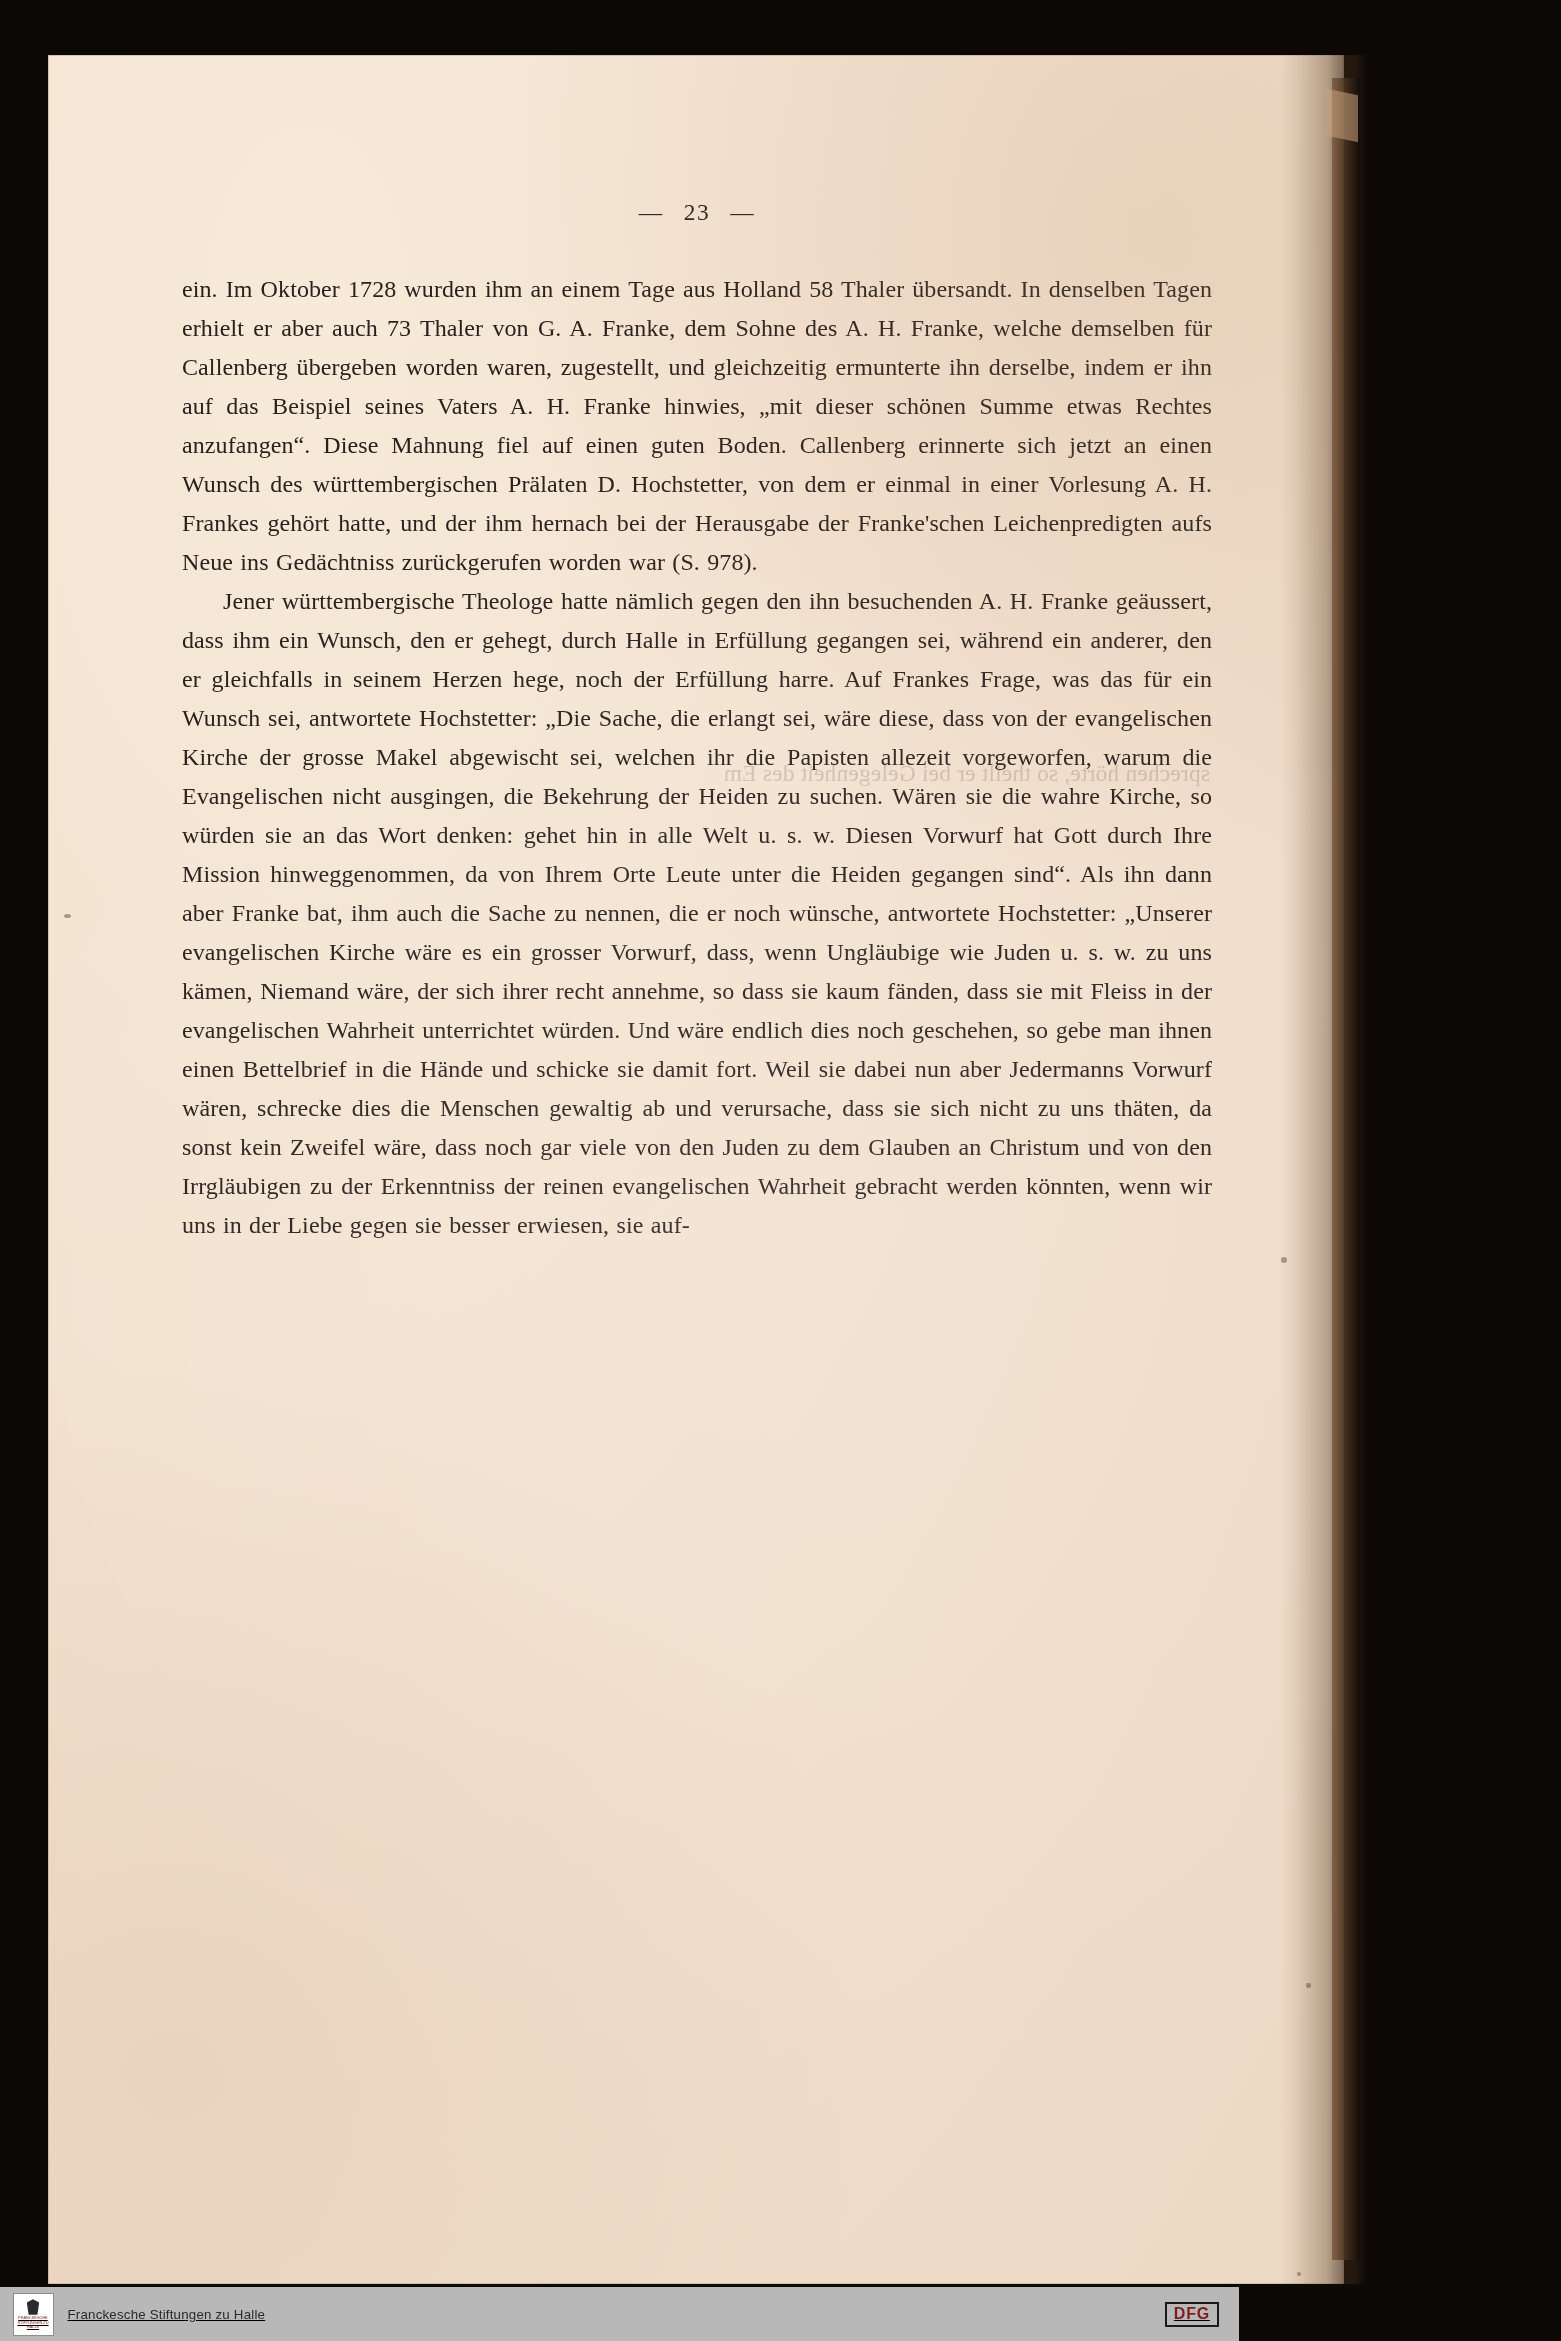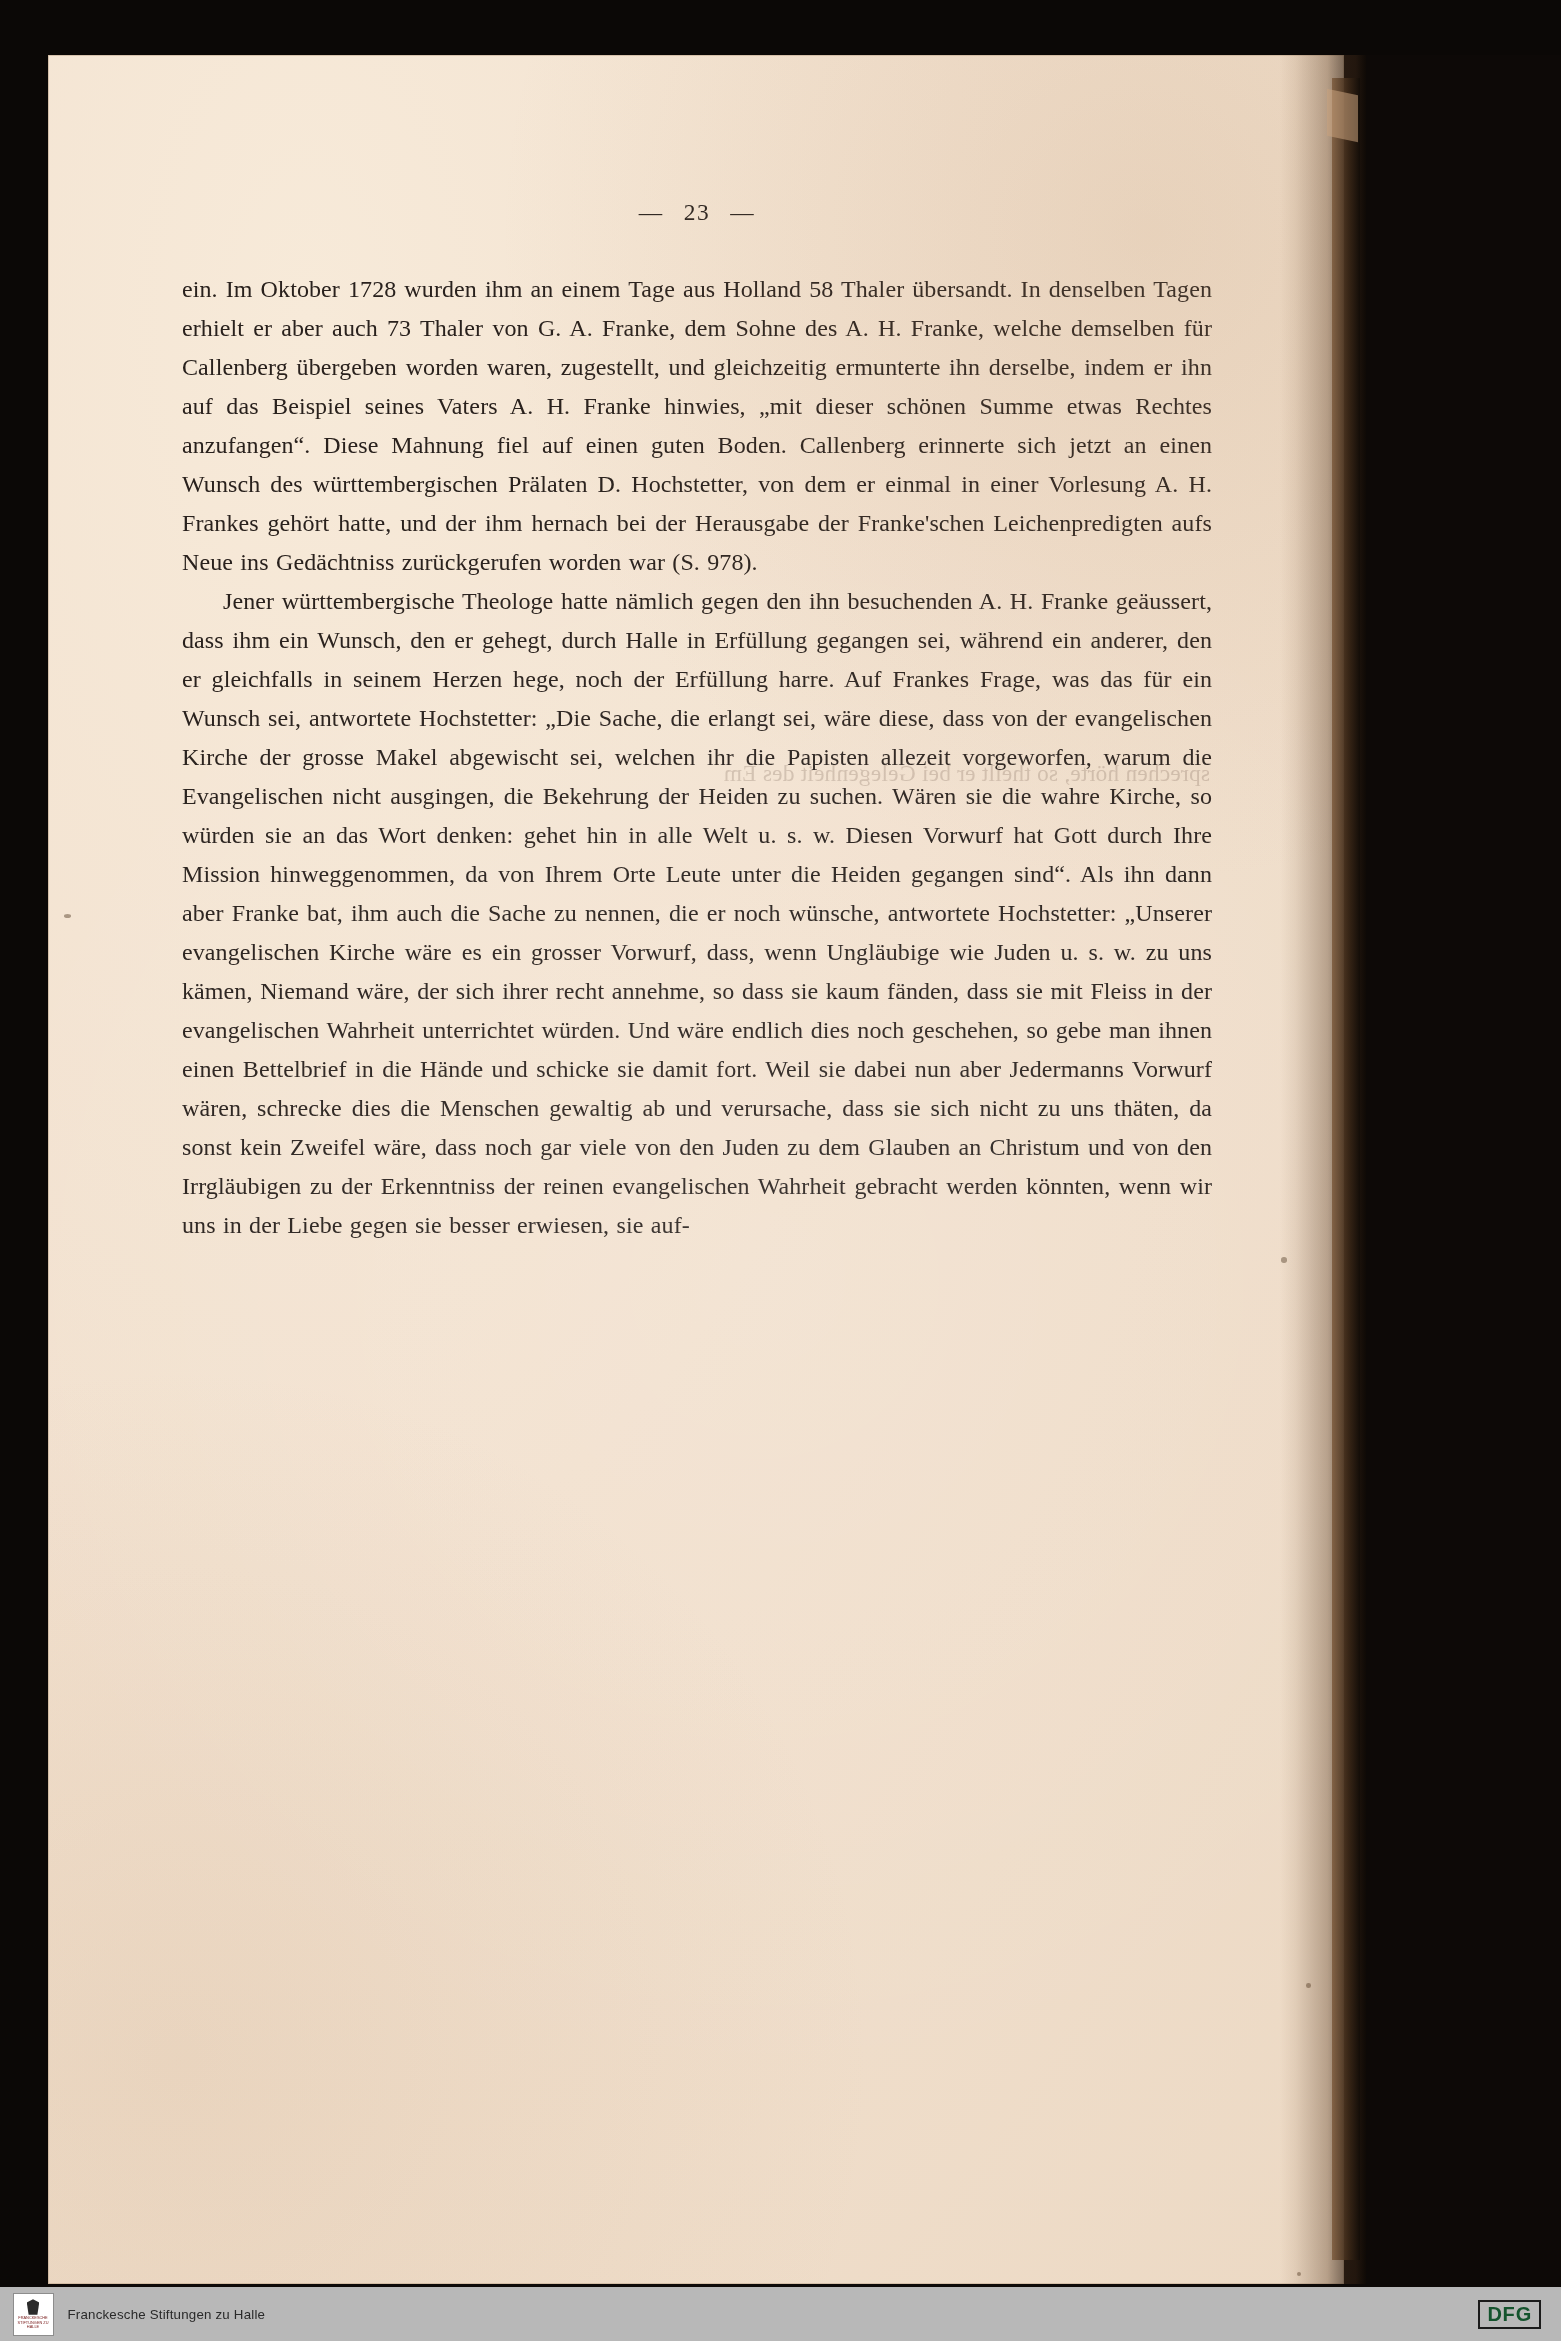--- a/index.html
+++ b/index.html
@@ -153,25 +153,26 @@
     background: #6b553f;
     border-radius: 50%;
     opacity: .55;
   }
 
   
   #bottom-bar {
     position: absolute;
     left: 0;
     top: 2287px;
-    width: 1561px;
+    width: 1239px;
     height: 55px;
     background: #b8b8b8;
     display: flex;
     align-items: center;
+    text-decoration: underline;
   }
   #logo-left {
     width: 39px;
     height: 41px;
     margin-left: 12.5px;
     background: #ffffff;
     border: 0.8px solid #8d8d8d;
     display: flex;
     flex-direction: column;
     align-items: center;
@@ -194,23 +195,23 @@
     font-size: 13.3px;
     color: #2a2a2a;
     font-family: "Liberation Sans", sans-serif;
     letter-spacing: 0.2px;
   }
   #dfg-logo {
     margin-left: auto;
     margin-right: 20px;
     font-family: "Liberation Sans", sans-serif;
     font-weight: bold;
-    font-size: 20px;
+    font-size: 16px;
     letter-spacing: 0.8px;
-    color: #14532d;
+    color: #7f1d1d;
     border: 2.3px solid #1b1b1b;
     padding: 0.8px 7px 1.6px 7px;
     background: #b8b8b8;
   }
 </style>
 </head>
 <body>
 
 <div id="scan-backdrop"></div>
 

